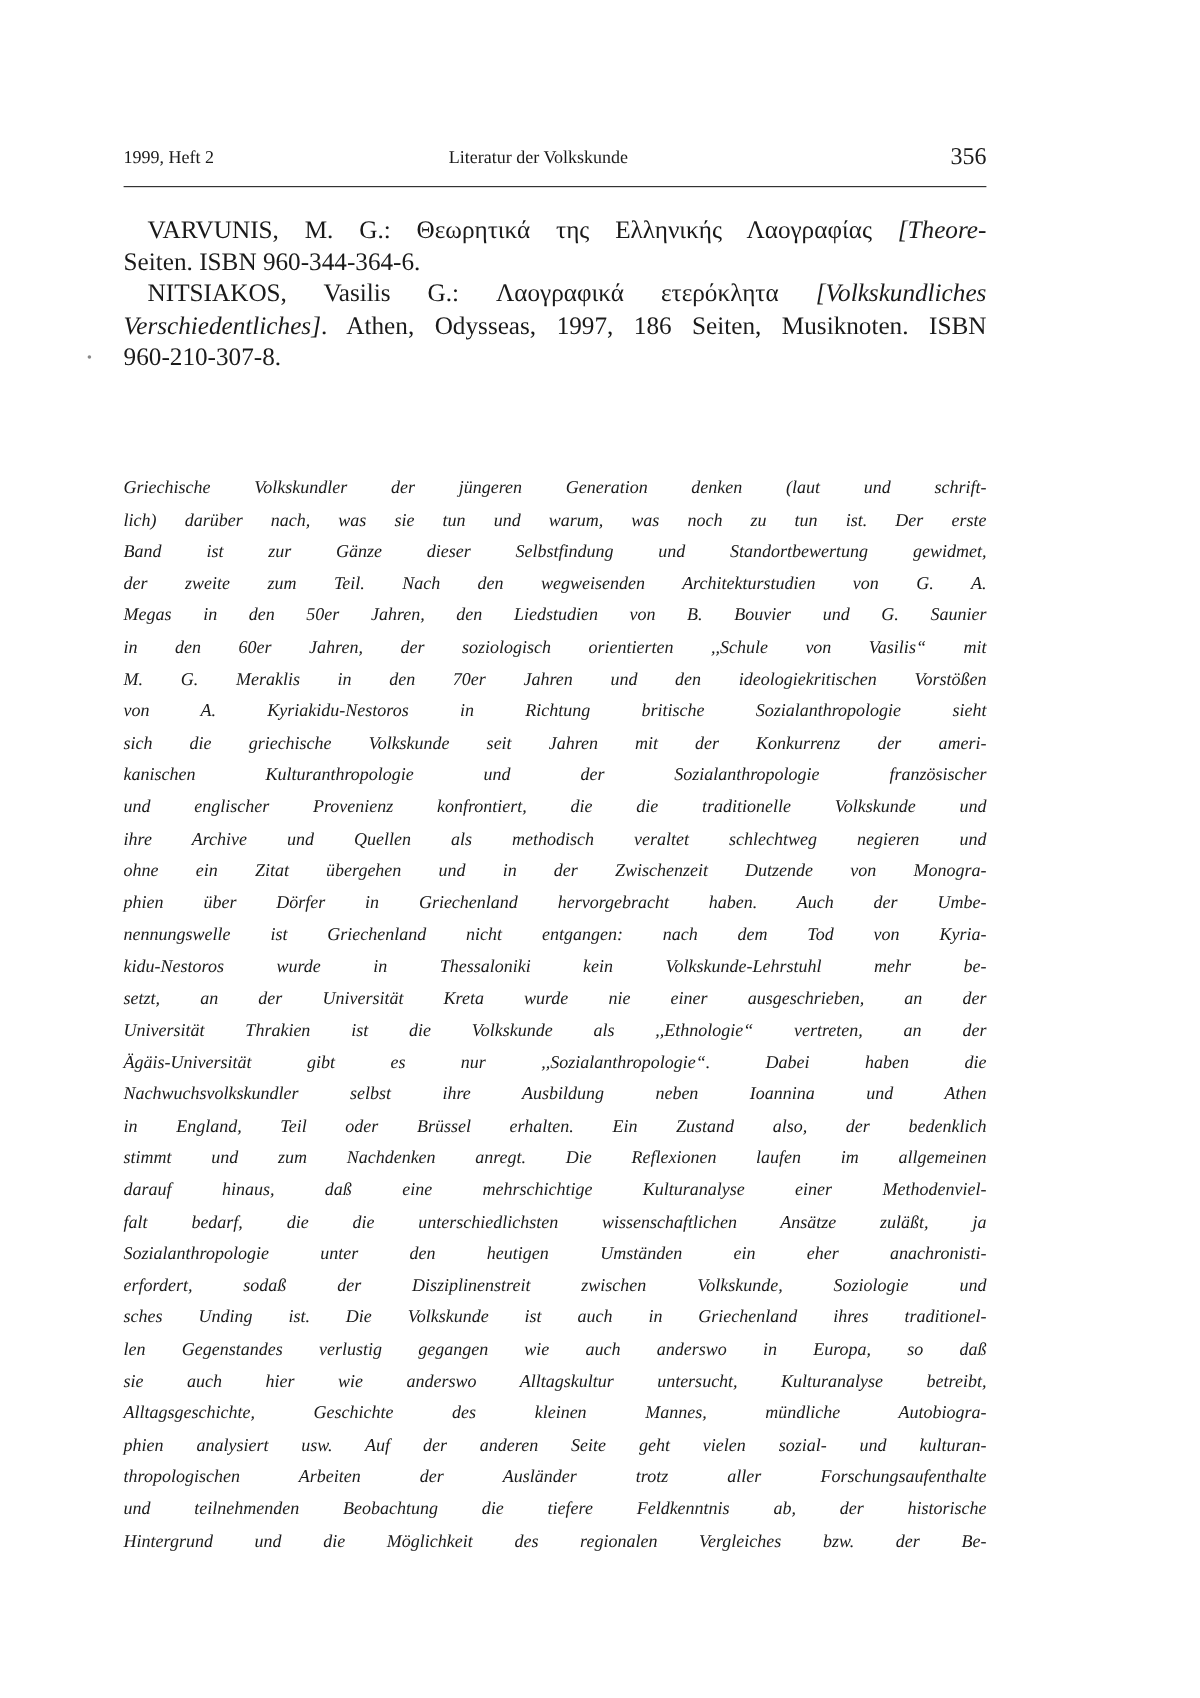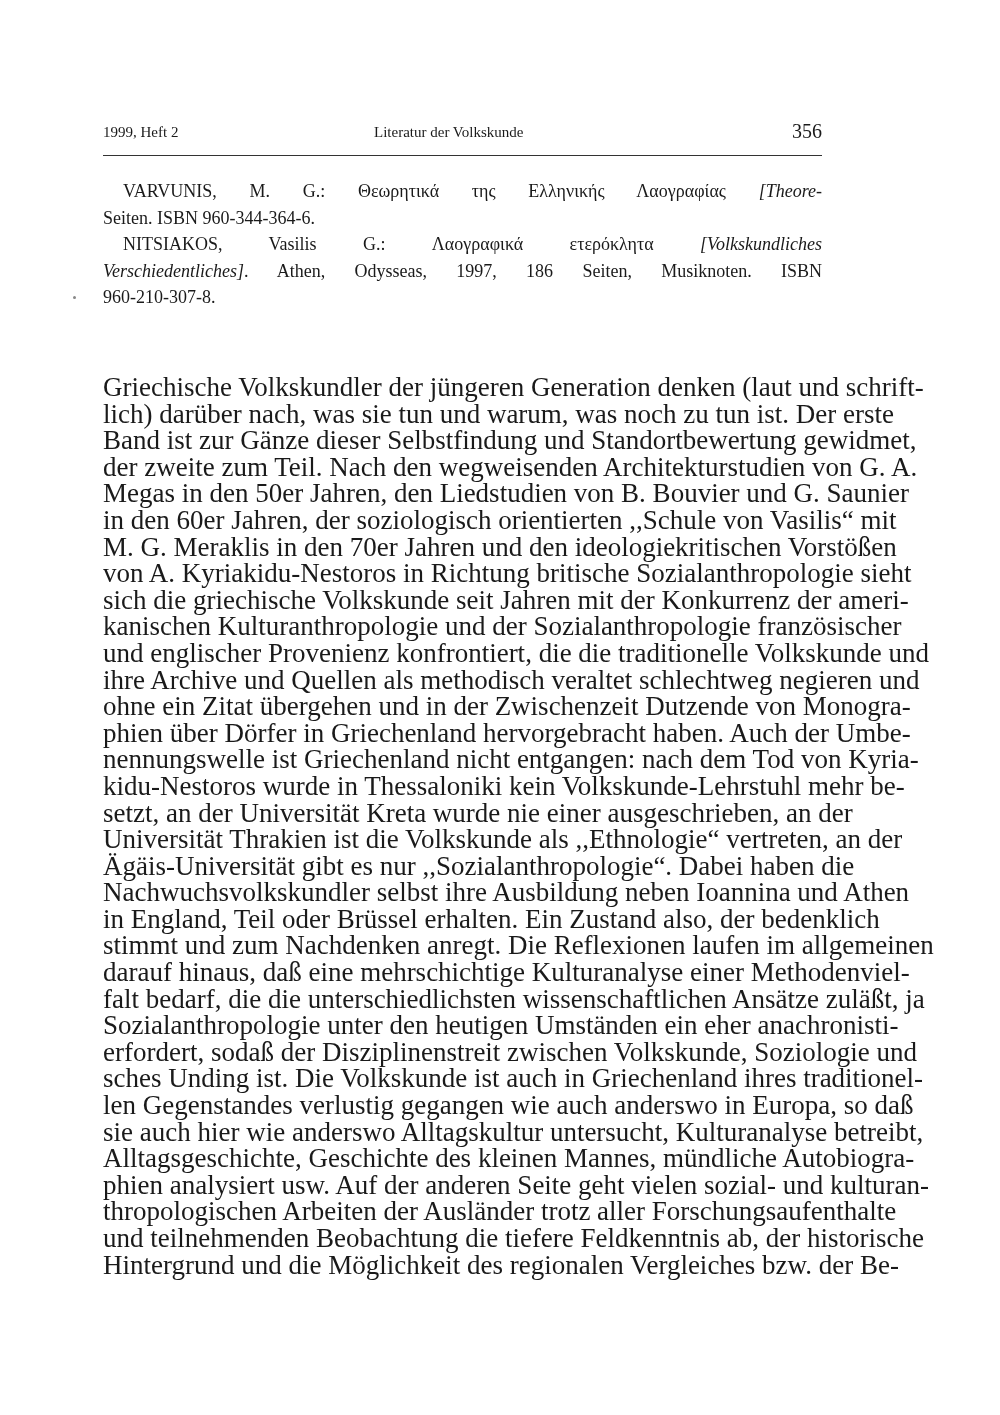--- a/index.html
+++ b/index.html
@@ -4,24 +4,24 @@
 <style>
   html, body { margin:0; padding:0; background:#ffffff; }
   body { width:1000px; height:1415px; position:relative; overflow:hidden;
          font-family:"Liberation Serif", serif; color:#1a1a1a; }
   .header { position:absolute; left:103px; top:120px; width:719px; height:24px;
             font-size:15px; }
   .header .left { position:absolute; left:0; top:4px; }
   .header .center { position:absolute; left:251px; top:4px;margin-left:20px; }
   .header .right { position:absolute; right:0; top:0; font-size:20px; }
   .rule { position:absolute; left:103px; top:155px; width:719px; height:1px; background:#333; }
-  .biblio { position:absolute; left:103px; top:178px; width:719px; font-size:18px;
+  .biblio { position:absolute; left:103px; top:178px; width:719px; font-size:21px;
             line-height:26.6px; text-align:justify; }
   .biblio .line { display:block; text-align:justify; text-align-last:justify; white-space:nowrap; }
-  .body { position:absolute; left:103px; top:374px; width:719px; font-size:27px; line-height:26.6px; }
+  .body { position:absolute; left:103px; top:394px; width:719px; font-size:15px; line-height:26.6px;font-style:italic; }
   .body .line { display:block; text-align:justify; text-align-last:justify; white-space:nowrap; }
   .body .line.last, .biblio .line.last { text-align-last:left; }
   .ind { padding-left:20px; }
   i { font-style:italic; }
   .mark { position:absolute; left:73px; top:296px; width:3px; height:3px; background:#888; border-radius:50%; }
 </style>
 </head>
 <body>
 
 <div class="header">

